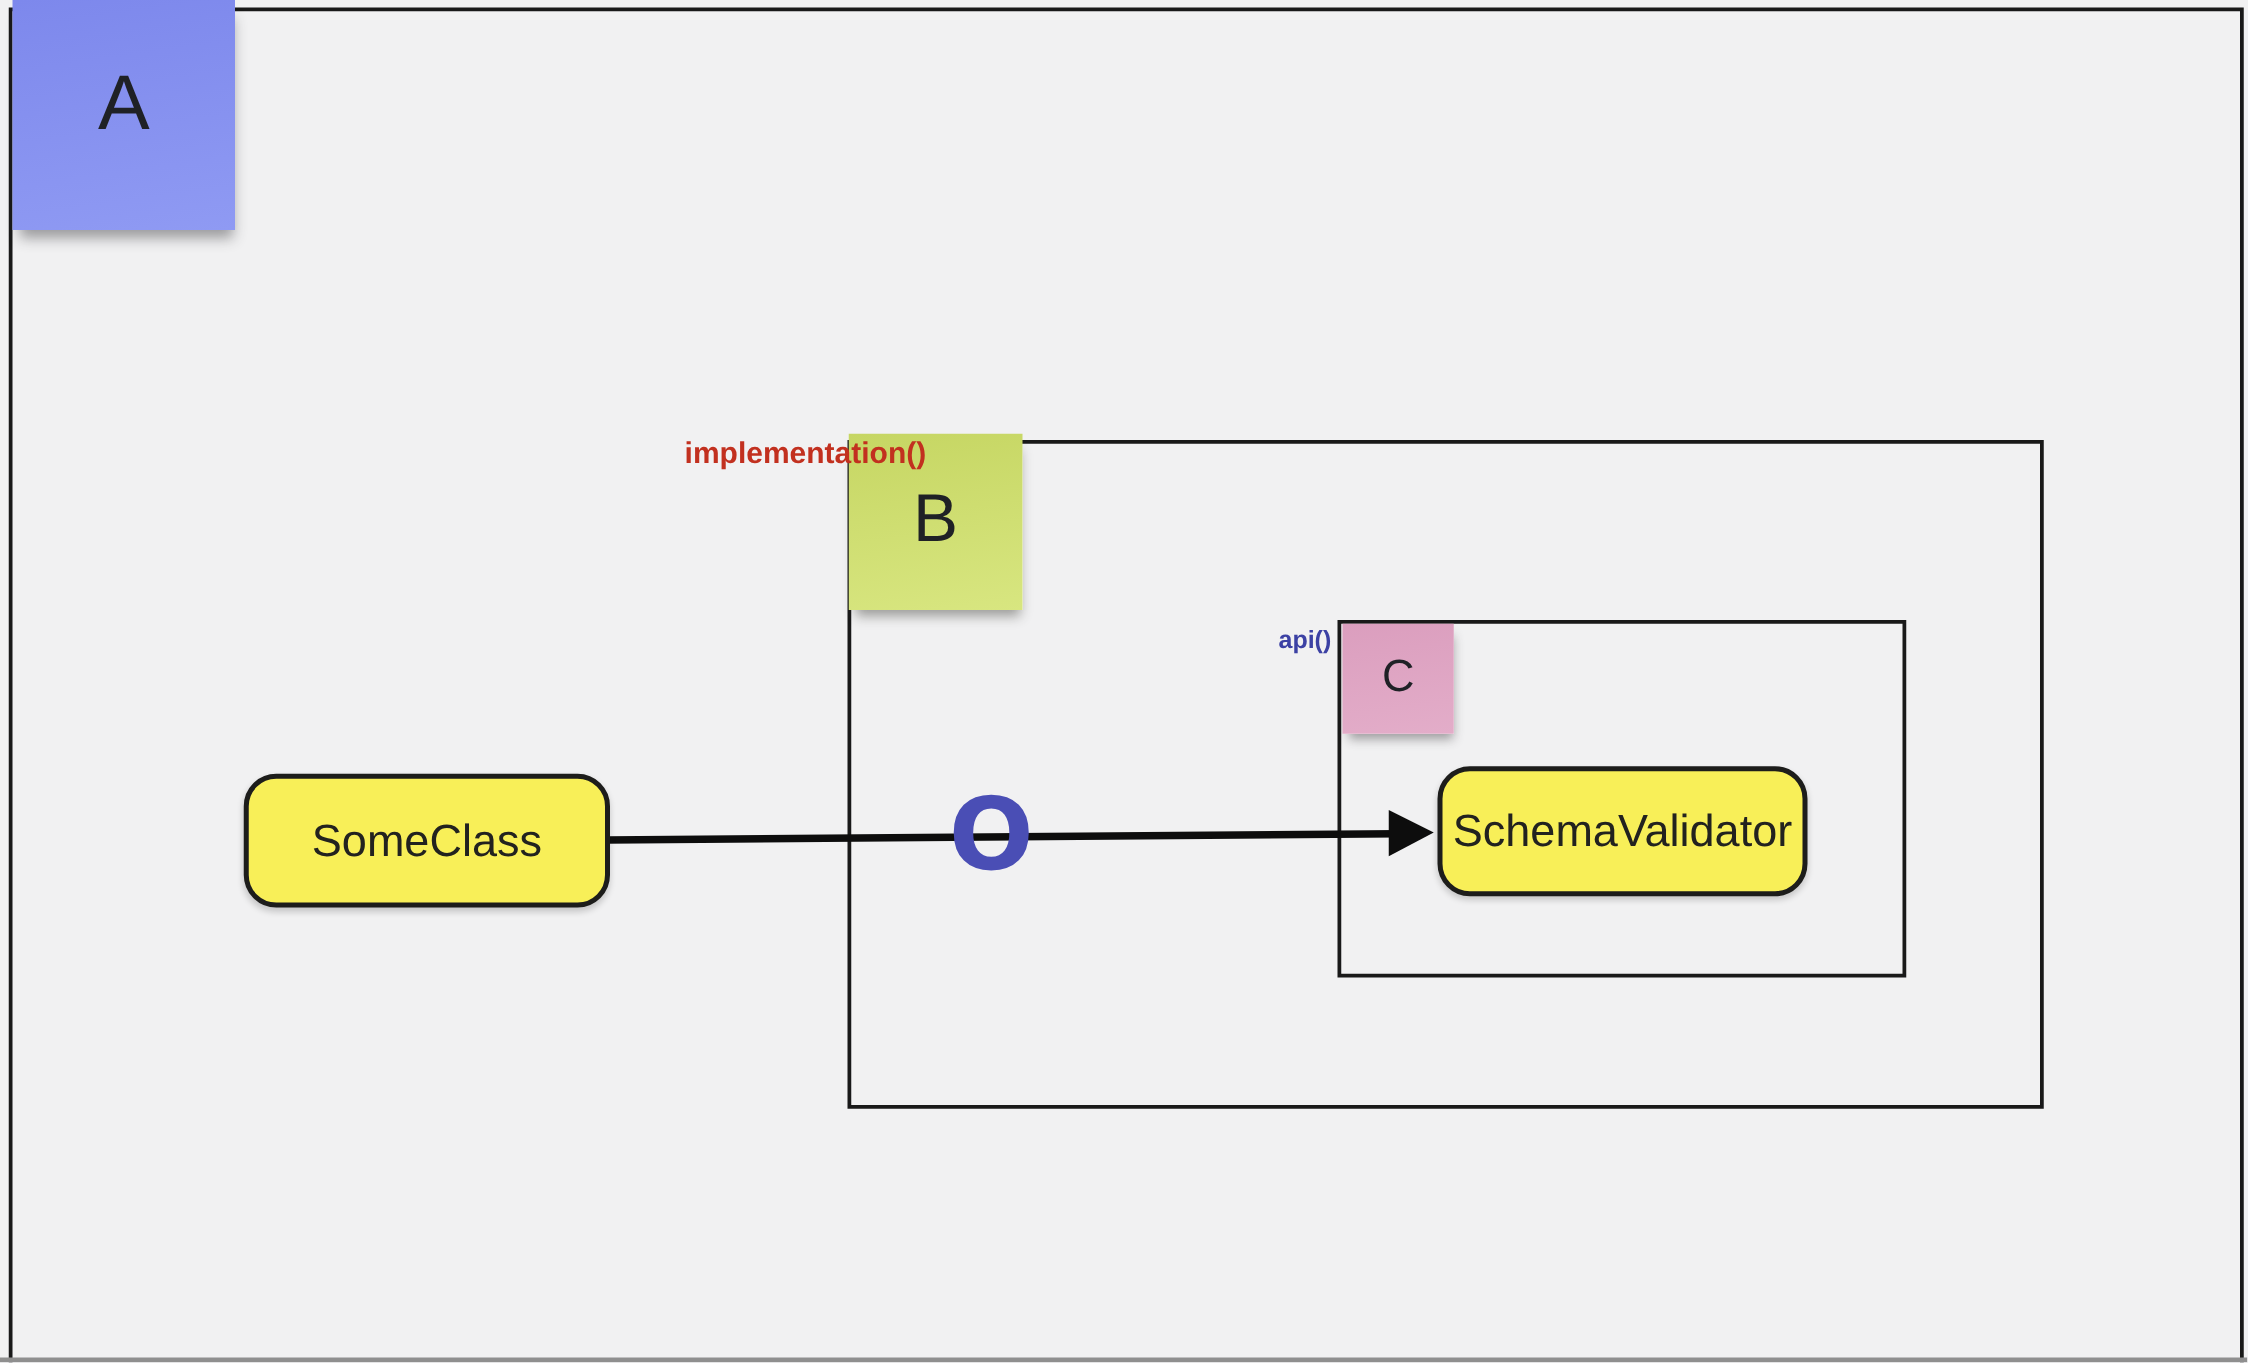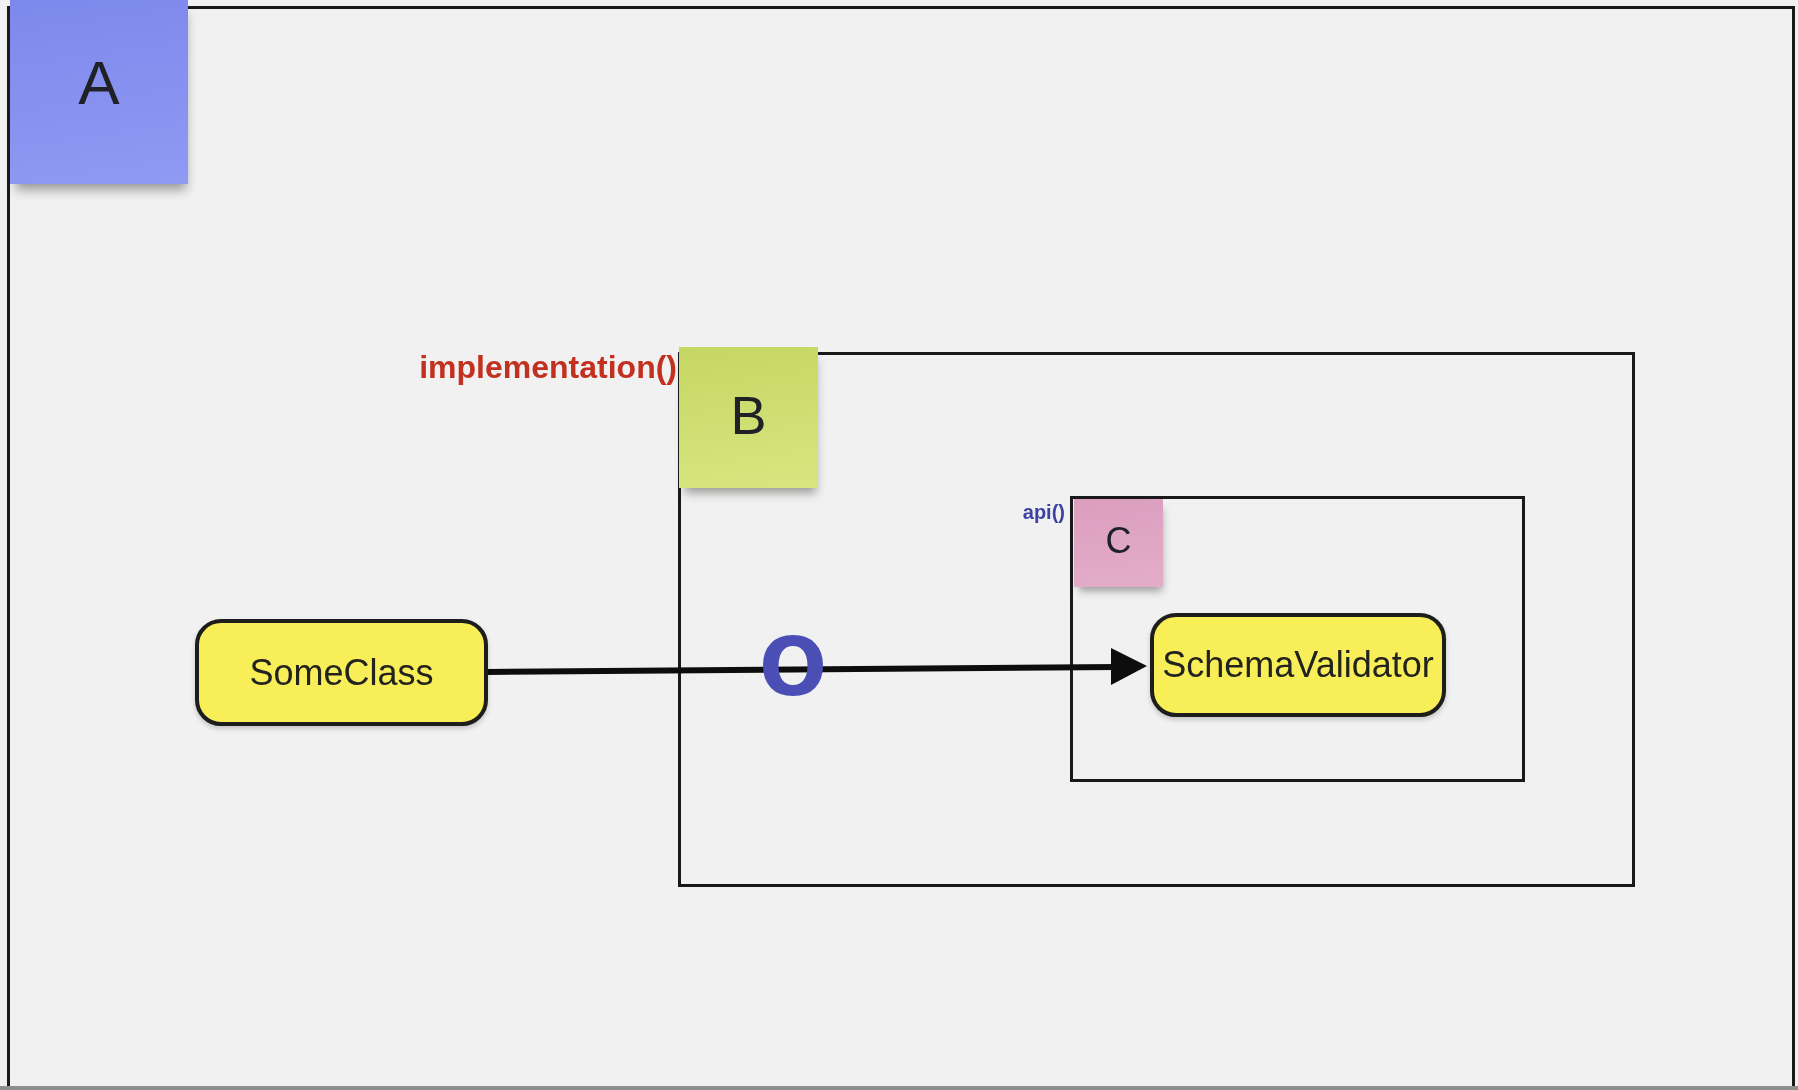--- a/index.html
+++ b/index.html
@@ -66,22 +66,22 @@
   .sticky-label { display: block; }
 
   
   .annotation {
     position: absolute;
     font-weight: 700;
     white-space: nowrap;
     text-align: right;
   }
   .annotation-impl {
-    right: 1121px; top: 349px;
-    font-size: 32px;
+    right: 1057px; top: 349px;
+    font-size: 24px;
   }
   .annotation-api {
     right: 733px; top: 501px;
     font-size: 20px;
   }
 
   
   .node {
     position: absolute;
     display: flex;

